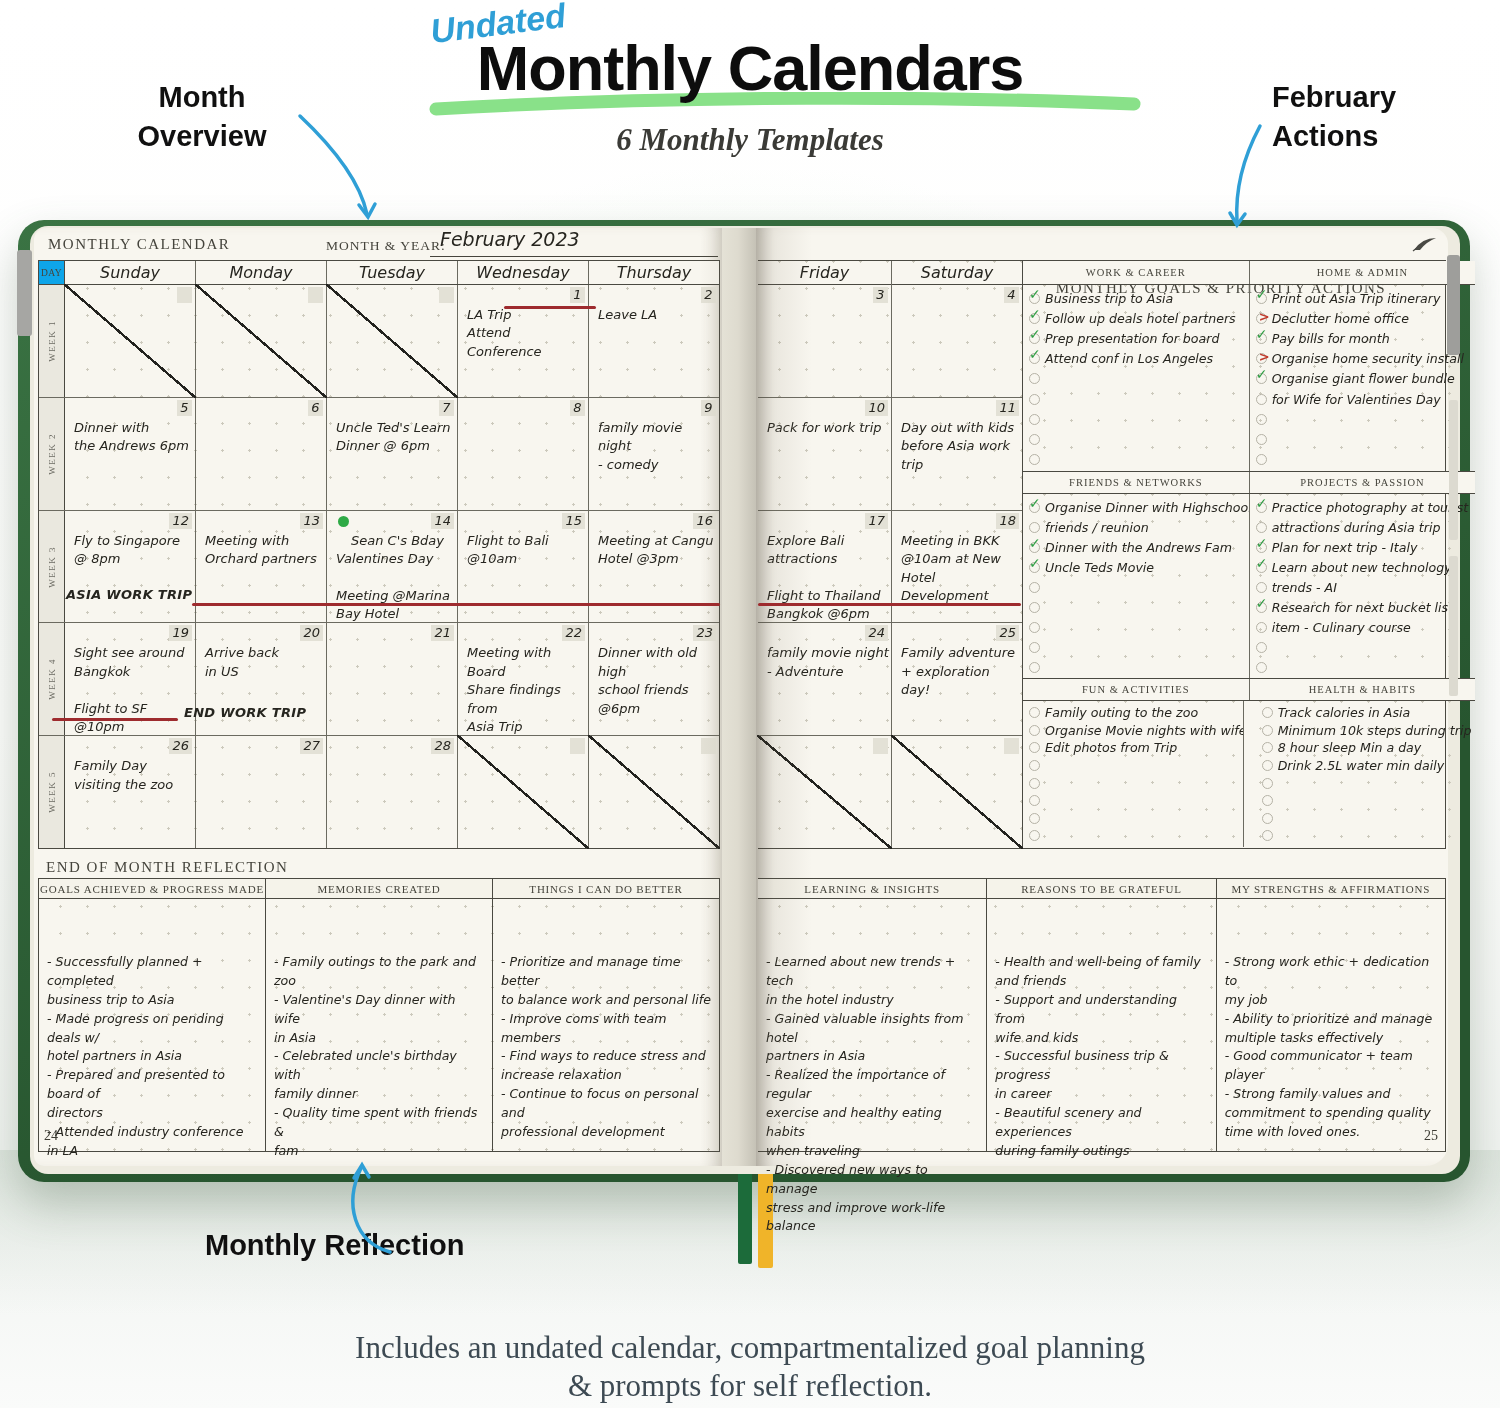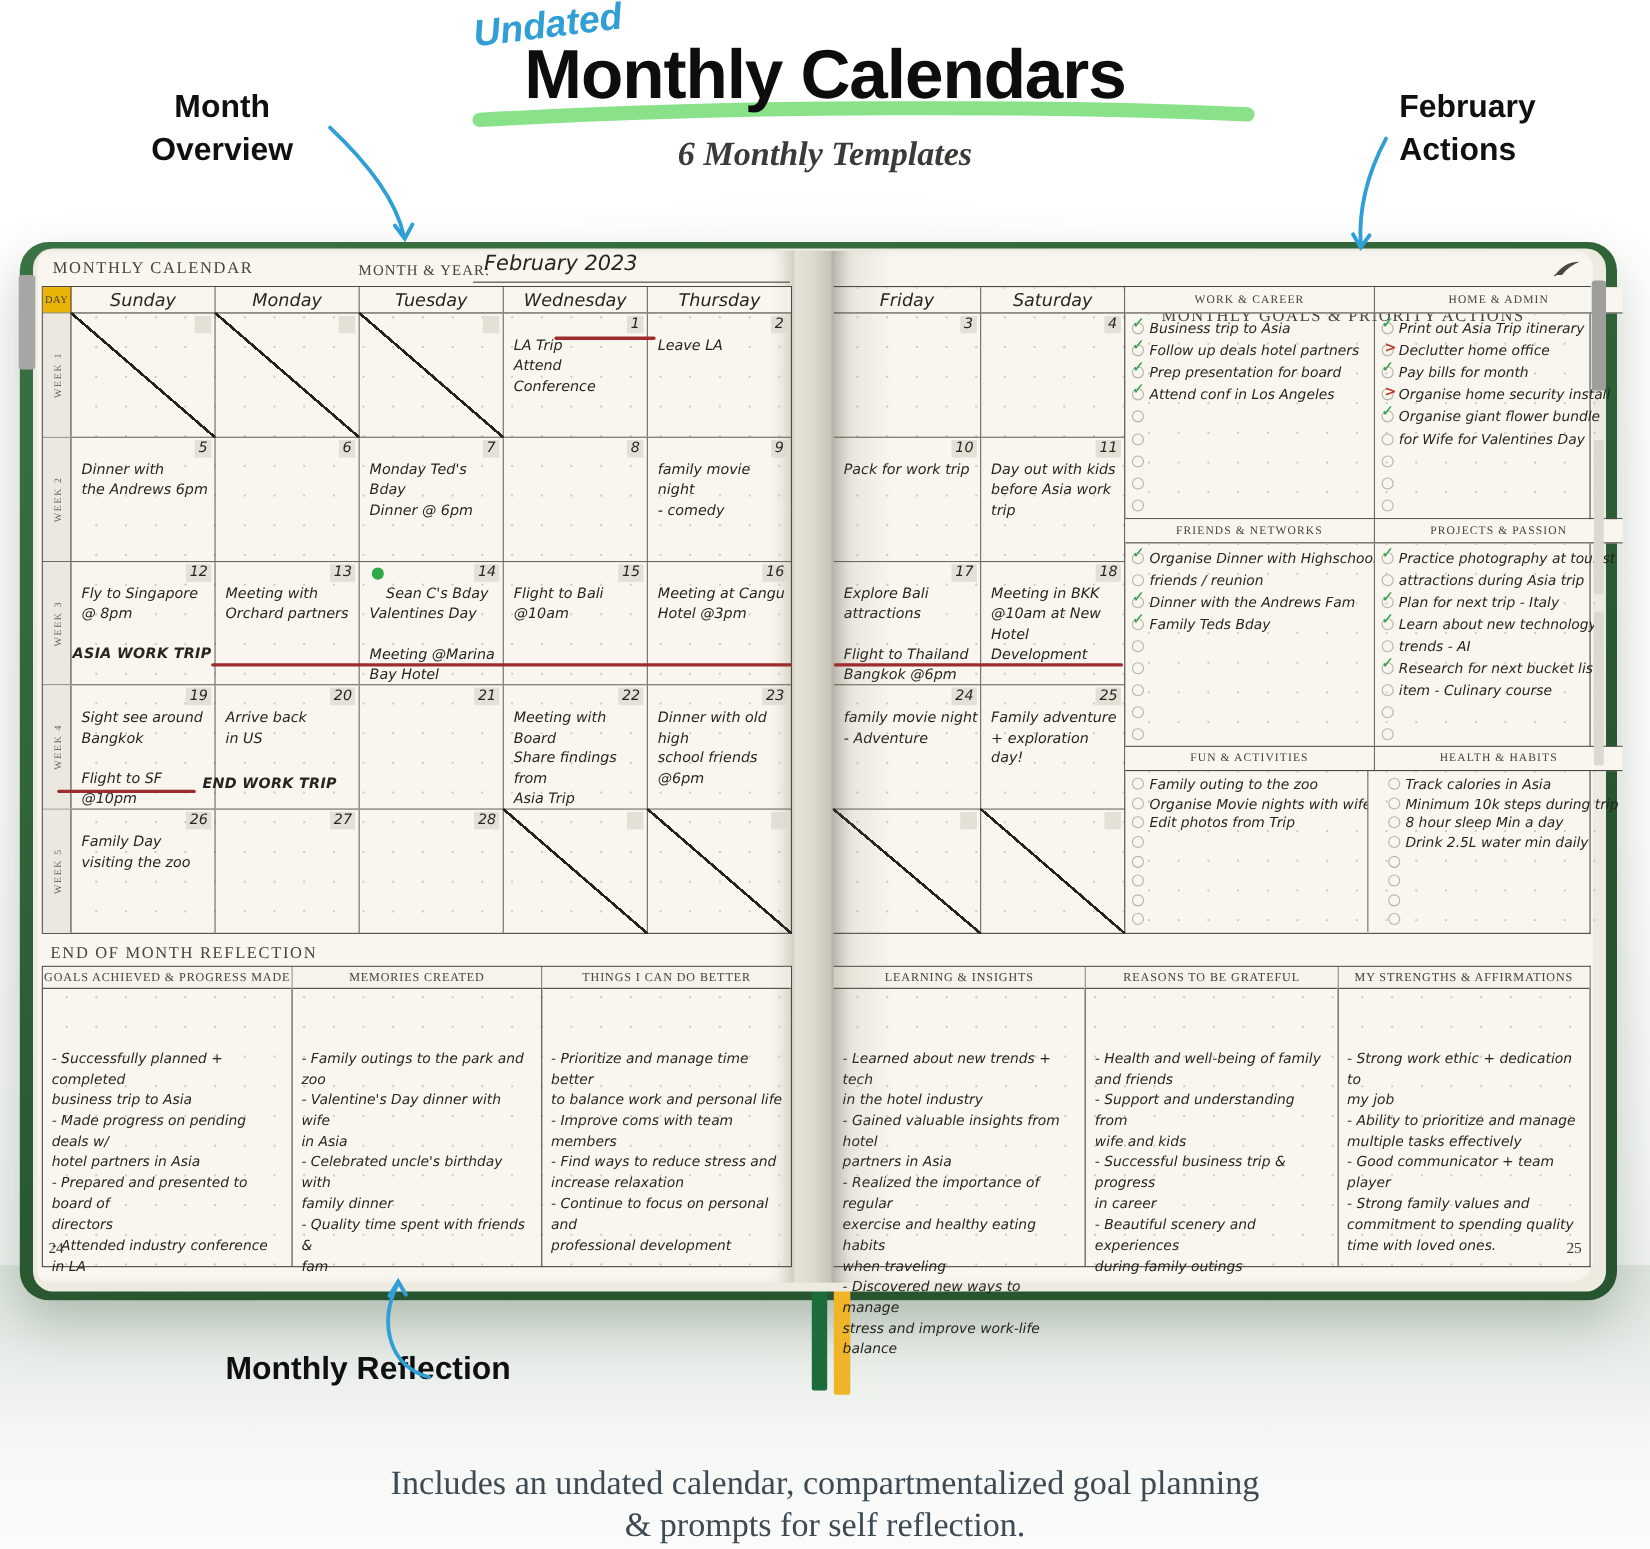--- a/index.html
+++ b/index.html
@@ -48,21 +48,21 @@
   .ptitle{position:absolute;left:14px;top:8px;font-size:15px;letter-spacing:1.5px;}
   .ptitle-r{position:absolute;left:250px;top:8px;width:430px;text-align:center;font-size:15px;letter-spacing:1.5px;margin-top:44px;}
   .quill{position:absolute;left:656px;top:8px;}
   .myl{position:absolute;left:292px;top:10px;font-size:13.5px;letter-spacing:1px;}
   .myv{position:absolute;left:406px;top:0;font-size:19px;}
   .myu{position:absolute;left:396px;top:28px;width:288px;border-bottom:1.5px solid #45443c;}
   
   .dots{background-image:radial-gradient(circle,#ccc9bc 1.15px,rgba(0,0,0,0) 1.3px);background-size:27px 27px;background-position:8px 14px;}
   .lgrid{position:absolute;left:4px;top:32px;width:682px;height:589px;border:1.5px solid #4a4941;display:flex;flex-direction:column;}
   .ghdr{display:flex;height:24px;flex:none;border-bottom:1px solid #4a4941;background:#f8f6ef;}
-  .dayc{width:26px;flex:none;font-size:9.5px;letter-spacing:.5px;display:flex;align-items:center;justify-content:center;background:#eab308;border-right:1px solid #4a4941;}
+  .dayc{width:26px;flex:none;font-size:9.5px;letter-spacing:.5px;display:flex;align-items:center;justify-content:center;background:#0ea5e9;border-right:1px solid #4a4941;}
   .dh{flex:1;display:flex;align-items:center;justify-content:center;font-size:16px;font-weight:500;border-right:1px solid #6b6a60;}
   .ghdr .dh:last-child{border-right:none;}
   .wrow{display:flex;flex:1;border-bottom:1px solid #6b6a60;}
   .wrow:last-child{border-bottom:none;}
   .wl{width:26px;flex:none;background:#eae8df;border-right:1px solid #4a4941;display:flex;align-items:center;justify-content:center;}
   .vt{writing-mode:vertical-rl;transform:rotate(180deg);font-size:9px;letter-spacing:1.5px;color:#6b6a62;white-space:nowrap;}
   .cell{flex:1;position:relative;border-right:1px solid #6b6a60;}
   .wrow .cell:last-child{border-right:none;}
   .dn{position:absolute;top:2px;right:3px;min-width:15px;height:16px;background:#e3e1d6;font-size:13px;line-height:16px;text-align:center;padding:0 3px;}
   .ct{position:absolute;left:9px;top:21px;right:2px;font-size:13px;line-height:1.42;white-space:pre-line;}
@@ -199,21 +199,21 @@
             <span class="dn hw">5</span>
             <div class="ct hw">Dinner with
 the Andrews 6pm</div>
           </div>
         <div class="cell">
             <span class="dn hw">6</span>
             <div class="ct hw"></div>
           </div>
         <div class="cell">
             <span class="dn hw">7</span>
-            <div class="ct hw">Monday Ted's Bday
+            <div class="ct hw">Uncle Ted's Learn
 Dinner @ 6pm</div>
           </div>
         <div class="cell">
             <span class="dn hw">8</span>
             <div class="ct hw"></div>
           </div>
         <div class="cell">
             <span class="dn hw">9</span>
             <div class="ct hw">family movie night
 - comedy</div>
@@ -523,21 +523,21 @@
             <div class="gi">
                 <i class="gc">
                   <b class="gm ck">✓</b>
                 </i>
                 <span class="gt hw">Dinner with the Andrews Fam</span>
               </div>
             <div class="gi">
                 <i class="gc">
                   <b class="gm ck">✓</b>
                 </i>
-                <span class="gt hw">Family Teds Bday</span>
+                <span class="gt hw">Uncle Teds Movie</span>
               </div>
             <div class="gi">
                 <i class="gc"></i>
               </div>
             <div class="gi">
                 <i class="gc"></i>
               </div>
             <div class="gi">
                 <i class="gc"></i>
               </div>

